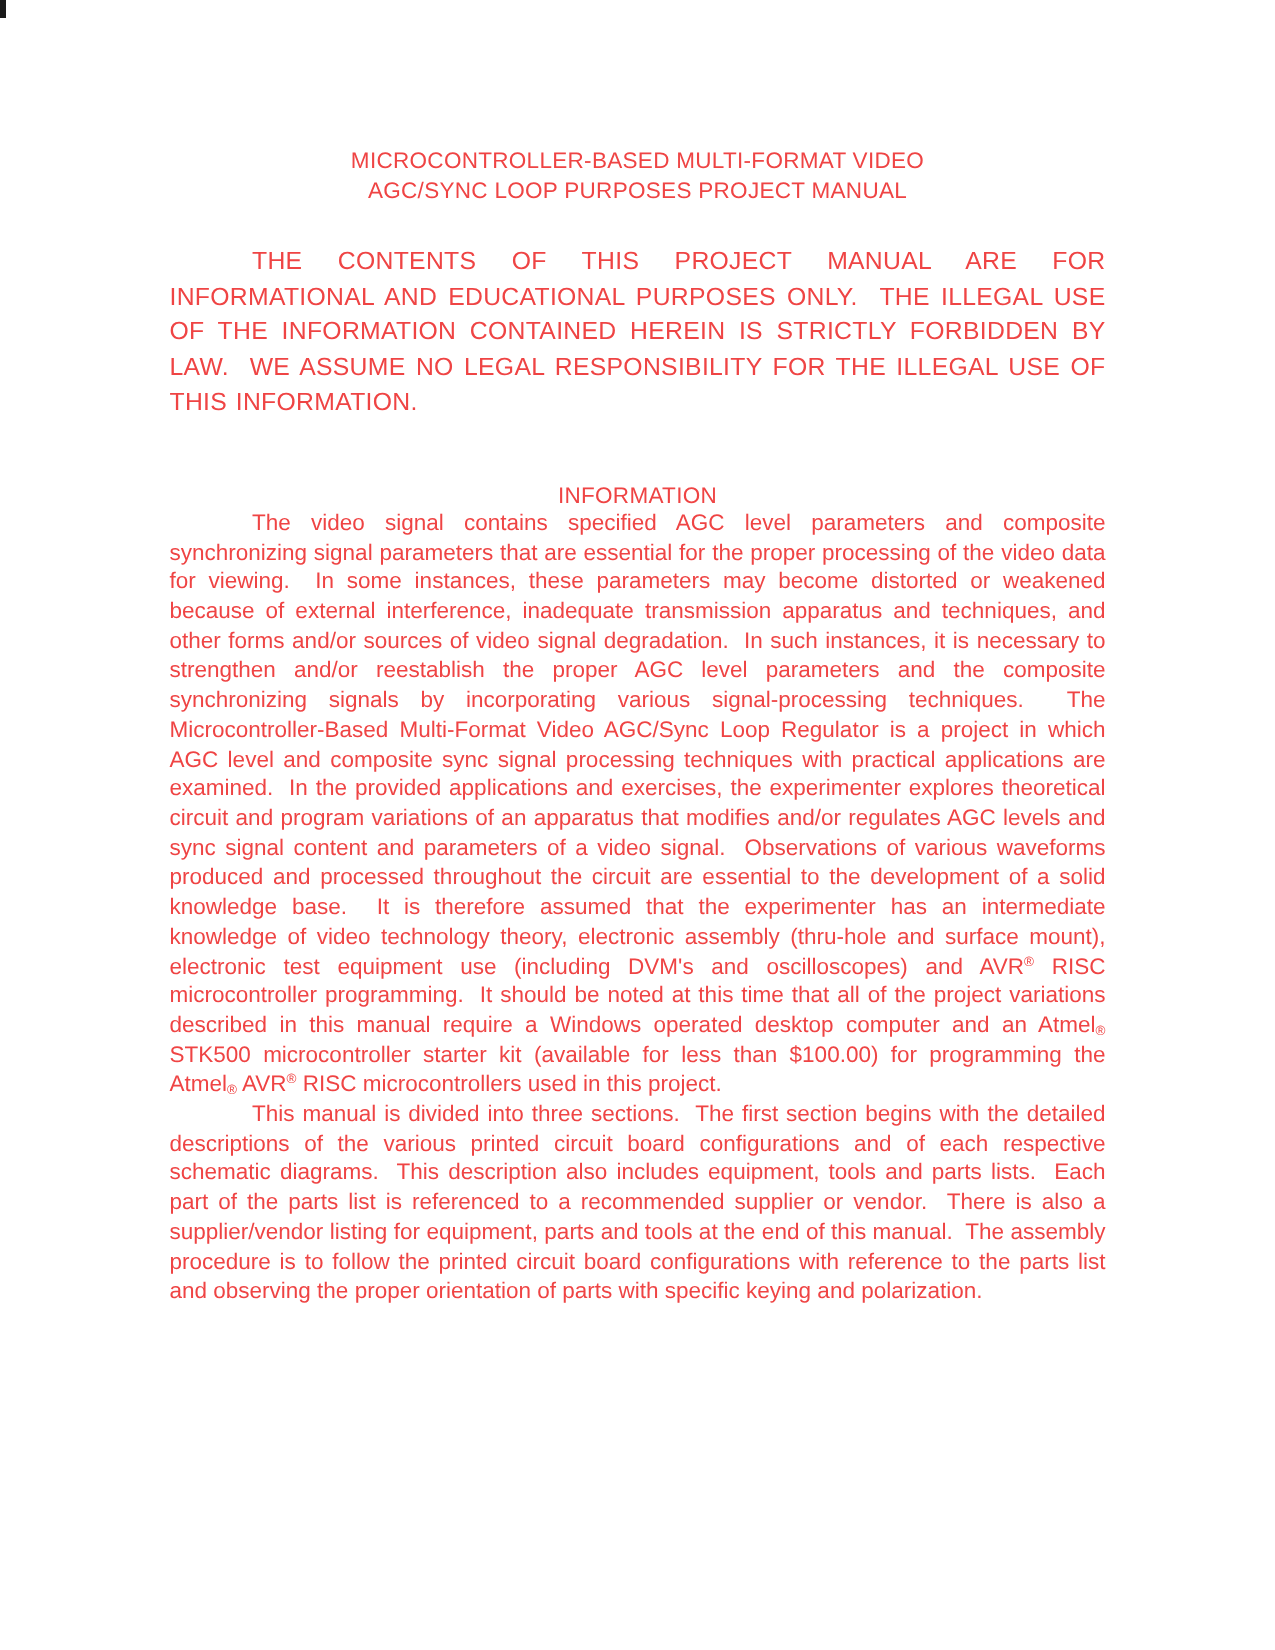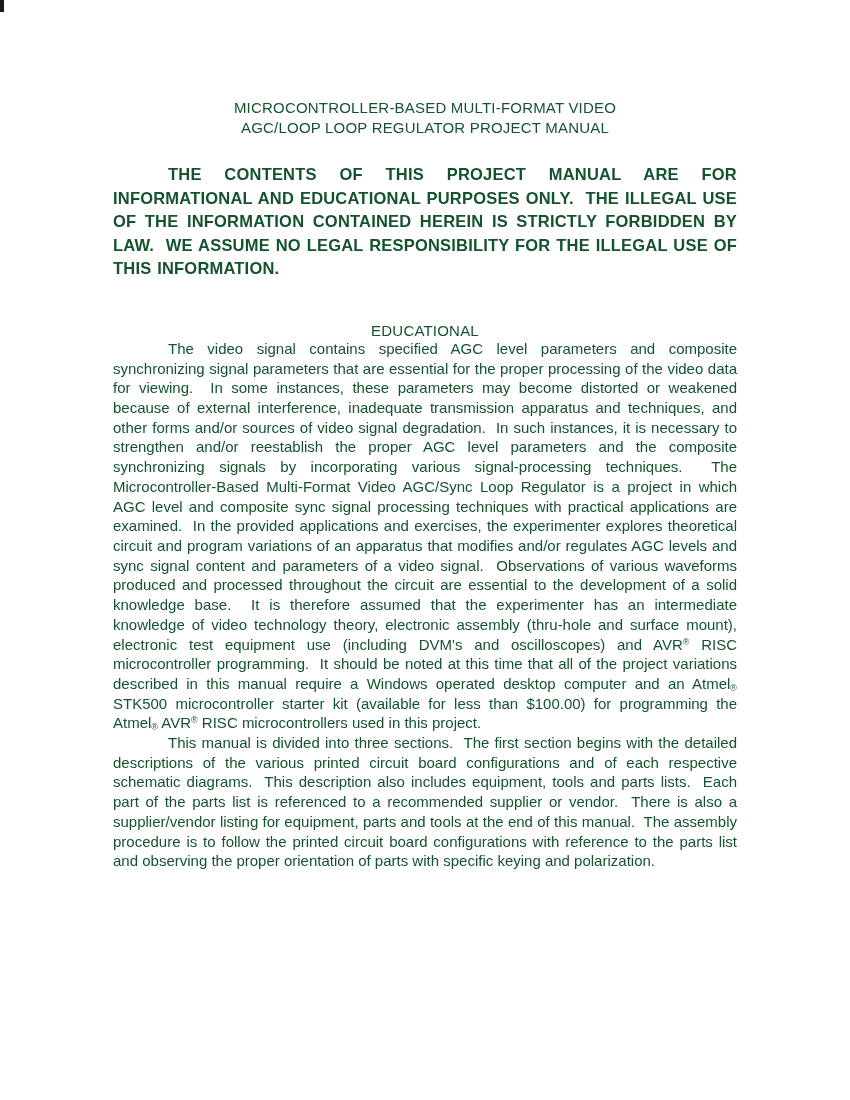--- a/index.html
+++ b/index.html
@@ -7,42 +7,42 @@
     padding: 0;
     background: #ffffff;
   }
   .page {
     position: relative;
     box-sizing: border-box;
     width: 850px;
     height: 1100px;
     background: #ffffff;
     font-family: "Liberation Sans", sans-serif;
-    color: #14532d;
+    color: #ef4444;
     padding: 98px 113px 0 113px;
     overflow: hidden;
   }
   .scan-mark {
     position: absolute;
     top: 0;
     left: 0;
     width: 4px;
     height: 12px;
     background: #1a1a1a;
   }
   .doc-title {
     text-align: center;
     font-size: 15px;
     line-height: 20px;
     letter-spacing: 0.2px;
     white-space: nowrap;
   }
   .disclaimer {
     margin: 25px 0 0 0;
-    font-weight: bold;
+    font-weight: normal;
     font-size: 16.5px;
     line-height: 23.6px;
     letter-spacing: 0.2px;
     word-spacing: 1px;
     text-align: justify;
     text-indent: 55px;
   }
   .section-heading {
     margin: 41px 0 0 0;
     text-align: center;
@@ -74,25 +74,25 @@
 </style>
 </head>
 <body>
 
 <div class="page">
 
   <div class="scan-mark"></div>
 
   <div class="doc-title">
     <div>MICROCONTROLLER-BASED MULTI-FORMAT VIDEO</div>
-    <div>AGC/LOOP LOOP REGULATOR PROJECT MANUAL</div>
+    <div>AGC/SYNC LOOP PURPOSES PROJECT MANUAL</div>
   </div>
 
   <p class="disclaimer">THE CONTENTS OF THIS PROJECT MANUAL ARE FOR INFORMATIONAL AND EDUCATIONAL PURPOSES ONLY.&nbsp; THE ILLEGAL USE OF THE INFORMATION CONTAINED HEREIN IS STRICTLY FORBIDDEN BY LAW.&nbsp; WE ASSUME NO LEGAL RESPONSIBILITY FOR THE ILLEGAL USE OF THIS INFORMATION.</p>
 
-  <div class="section-heading">EDUCATIONAL</div>
+  <div class="section-heading">INFORMATION</div>
 
   <div class="body-block">
     <p class="para">The video signal contains specified AGC level parameters and composite synchronizing signal parameters that are essential for the proper processing of the video data for viewing.&nbsp; In some instances, these parameters may become distorted or weakened because of external interference, inadequate transmission apparatus and techniques, and other forms and/or sources of video signal degradation.&nbsp; In such instances, it is necessary to strengthen and/or reestablish the proper AGC level parameters and the composite synchronizing signals by incorporating various signal-processing techniques.&nbsp; The Microcontroller-Based Multi-Format Video AGC/Sync Loop Regulator is a project in which AGC level and composite sync signal processing techniques with practical applications are examined.&nbsp; In the provided applications and exercises, the experimenter explores theoretical circuit and program variations of an apparatus that modifies and/or regulates AGC levels and sync signal content and parameters of a video signal.&nbsp; Observations of various waveforms produced and processed throughout the circuit are essential to the development of a solid knowledge base.&nbsp; It is therefore assumed that the experimenter has an intermediate knowledge of video technology theory, electronic assembly (thru-hole and surface mount), electronic test equipment use (including DVM's and oscilloscopes) and AVR<sup>®</sup> RISC microcontroller programming.&nbsp; It should be noted at this time that all of the project variations described in this manual require a Windows operated desktop computer and an Atmel<sub>®</sub> STK500 microcontroller starter kit (available for less than $100.00) for programming the Atmel<sub>®</sub> AVR<sup>®</sup> RISC microcontrollers used in this project.</p>
     <p class="para">This manual is divided into three sections.&nbsp; The first section begins with the detailed descriptions of the various printed circuit board configurations and of each respective schematic diagrams.&nbsp; This description also includes equipment, tools and parts lists.&nbsp; Each part of the parts list is referenced to a recommended supplier or vendor.&nbsp; There is also a supplier/vendor listing for equipment, parts and tools at the end of this manual.&nbsp; The assembly procedure is to follow the printed circuit board configurations with reference to the parts list and observing the proper orientation of parts with specific keying and polarization.</p>
   </div>
 
 </div>
 
 </body></html>

